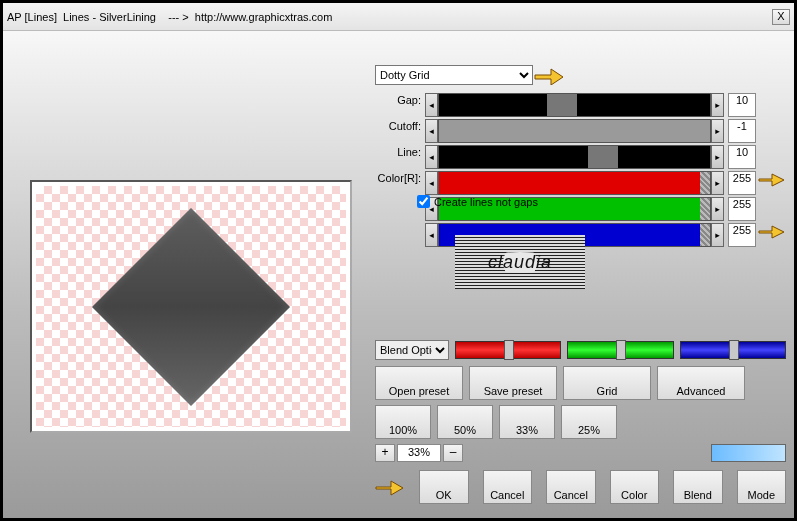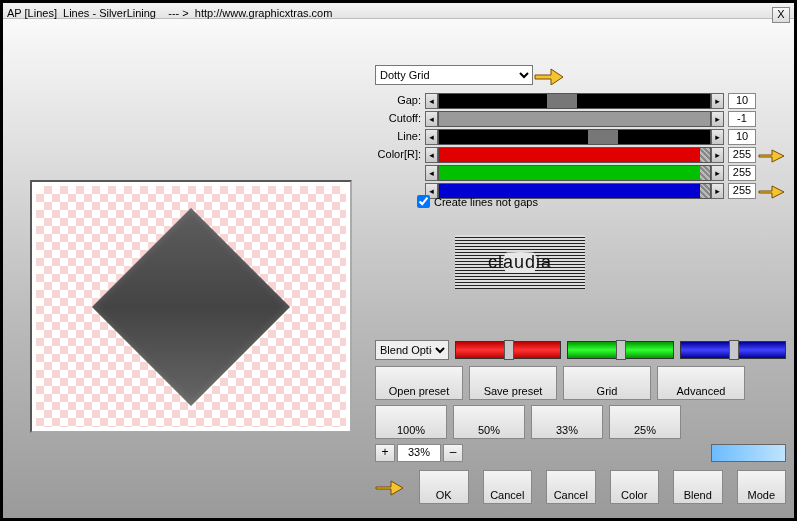--- a/index.html
+++ b/index.html
@@ -1,19 +1,19 @@
 <!DOCTYPE html>
 <html><head>
 <meta charset="utf-8">
 <style>
 * { box-sizing: border-box; margin: 0; padding: 0; font-family: "Tahoma", "MS Sans Serif", sans-serif; }
 body { width: 797px; height: 521px; background: #fff; overflow: hidden; }
 
 .window { width: 797px; height: 521px; border: 3px solid #000; background: linear-gradient(180deg, #fdfdfd 0%, #d8d8d8 35%, #bcbcbc 60%, #9a9a9a 100%); position: relative; }
-.titlebar { height: 16px; background: linear-gradient(180deg, #f4f4f4, #e4e4e4); display: flex; padding: 4px 4px; font-size: 11px; color: #000; border-bottom: 1px solid #bbb; }
+.titlebar { height: 28px; background: linear-gradient(180deg, #f4f4f4, #e4e4e4); display: flex; align-items: center; padding: 4px 4px; font-size: 11px; color: #000; border-bottom: 1px solid #bbb; }
 .title-text { flex: 1; white-space: pre; }
 .close-btn { width: 18px; height: 16px; background: linear-gradient(#f8f8f8,#dcdcdc); border: 1px solid #888; font-size: 11px; line-height: 13px; text-align: center; font-family: Arial; }
 
 .client { position: absolute; top: 22px; left: 2px; right: 2px; bottom: 2px; }
 
 
 .preview-frame { position: absolute; left: 25px; top: 155px; width: 322px; height: 253px; border: 2px inset #aaa; background: #fff; }
 .checker { position: absolute; left: 4px; top: 4px; right: 4px; bottom: 4px;
   background:
     repeating-conic-gradient(#f8d5d5 0 25%, #fff 0 50%);
@@ -26,55 +26,55 @@
 
 
 .panel { position: absolute; left: 370px; right: 6px; top: 10px; bottom: 4px; }
 
 .combo-row { position: absolute; top: 30px; left: 0; display:flex; align-items:center; }
 select.combo { font-size: 11px; height: 20px; width: 158px; background: #fff; border: 1px solid #777; }
 .pointer { width:34px; height:20px; position:relative; }
 .pointer svg { position:absolute; top:0; left:0; }
 
 .slider-block { position: absolute; top: 58px; left: 0; right: 0; }
-.srow { height: 16px; display:flex; align-items:stretch; margin-bottom: 2px; }
+.srow { height: 24px; display:flex; align-items:stretch; margin-bottom: 2px; }
 .srow .lbl { width: 50px; text-align: right; font-size: 11px; padding-right: 4px; line-height: 14px; }
 .srow .track-wrap { flex: 1; display: flex; align-items: stretch; }
 .srow .arrow { width: 13px; background: linear-gradient(#e8e8e8,#c8c8c8); border: 1px solid #666; display:flex;align-items:center;justify-content:center;font-size:9px;line-height:1; }
 .srow .track { flex:1; border:1px solid #555; position:relative; }
 .track.black { background: #000; }
 .track.black .thumb { position:absolute; top:0; bottom:0; width:30px; background: #777; }
 .track.red { background: #e00000; }
 .track.green { background: #00c000; }
 .track.blue { background: #0000d0; }
 .cthumb { position:absolute; right:0; top:0; bottom:0; width:10px; background: repeating-linear-gradient(45deg,#888,#888 2px,#bbb 2px,#bbb 4px); }
 .srow .val { width: 28px; margin-left: 4px; border: 1px solid #888; background:#fff; font-size:11px; text-align:center; line-height:13px; }
 .srow .pt { width:28px; margin-left:2px; }
 
 .chk-row { position:absolute; top: 160px; left: 42px; display:flex; align-items:center; font-size:11px; gap:4px; }
 .chk-row input { width:13px; height:13px; }
 
 .logo { position:absolute; top: 200px; left: 80px; width: 130px; height: 54px; background:
   repeating-linear-gradient(0deg, #222 0 1px, #ddd 1px 3px);
-  display:flex; align-items:center; justify-content:center; font-family: "Times New Roman", serif; font-size: 18px; color:#111; letter-spacing:1px; }
+  display:flex; align-items:center; justify-content:center; font-style:italic; font-family: "Times New Roman", serif; font-size: 18px; color:#111; letter-spacing:1px; }
 .logo span { background: radial-gradient(circle at 50% 50%, #e8e8e8 40%, transparent 42%); padding: 0 8px; border-radius: 50%; }
 
 
 .bottom { position:absolute; left:0; right:0; bottom: 8px; }
 .blend-row { display:flex; gap:6px; align-items:center; margin-bottom:6px; }
 .blend-opt { width: 74px; height: 20px; font-size:11px; border:1px solid #777; }
 .mini-slider { flex:1; height:18px; position:relative; border:1px solid #333; }
 .mini-slider.red { background: linear-gradient(#b00,#f33,#b00); }
 .mini-slider.green { background: linear-gradient(#090,#3f3,#090); }
 .mini-slider.blue { background: linear-gradient(#009,#44f,#009); }
 .mini-slider .mthumb { position:absolute; top:-2px; bottom:-2px; width:10px; left:46%; background:#c8c8c8; border:1px solid #555; }
 
 .btn-row { display:flex; gap:6px; margin-bottom:5px; }
 .btn, button.btn { height:19px; font-size:11px; background:linear-gradient(#f4f4f4,#dcdcdc); border:1px solid #888; padding:16px 6px; line-height:16px; text-align:center; }
-.w-88 { width:88px; } .w-56 { width:72px; }
+.w-88 { width:88px; } .w-56 { width:56px; }
 .row-zoom { display:flex; align-items:center; gap:2px; margin-bottom:8px; }
 .zoom-btn { width:20px; height:18px; border:1px solid #888; background:linear-gradient(#f4f4f4,#dcdcdc); font-size:12px; text-align:center; line-height:15px; }
 .zoom-val { width:44px; height:18px; border:1px solid #888; background:#fff; font-size:11px; text-align:center; line-height:15px; }
 .color-swatch { width:75px; height:18px; border:1px solid #666; background: linear-gradient(90deg,#6cbcff,#bfe4ff); margin-left:auto; }
 
 .action-row { display:flex; gap:14px; align-items:center; }
 .action-row .pointer-ok { width:30px; height:20px; }
 </style>
 </head>
 <body>

